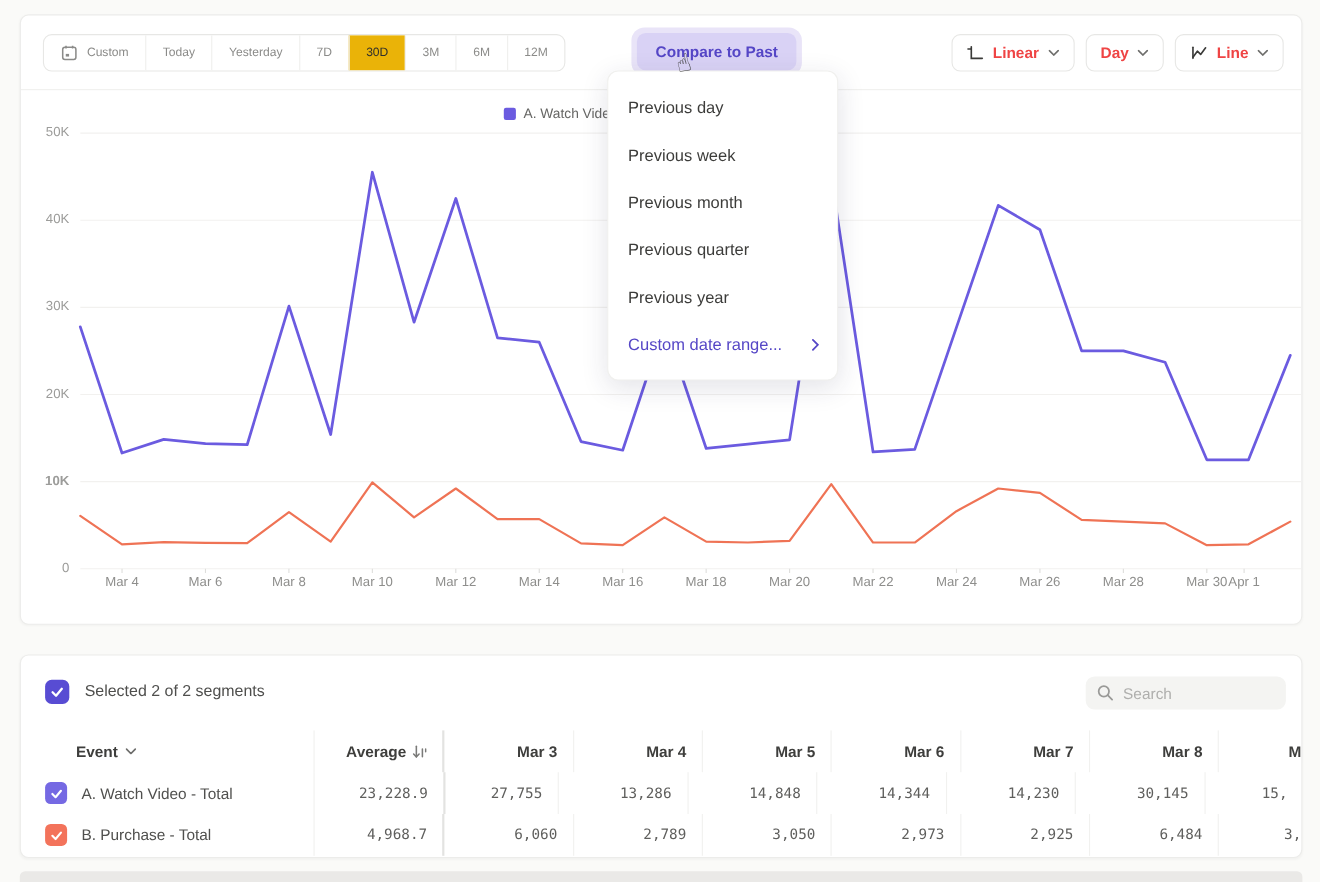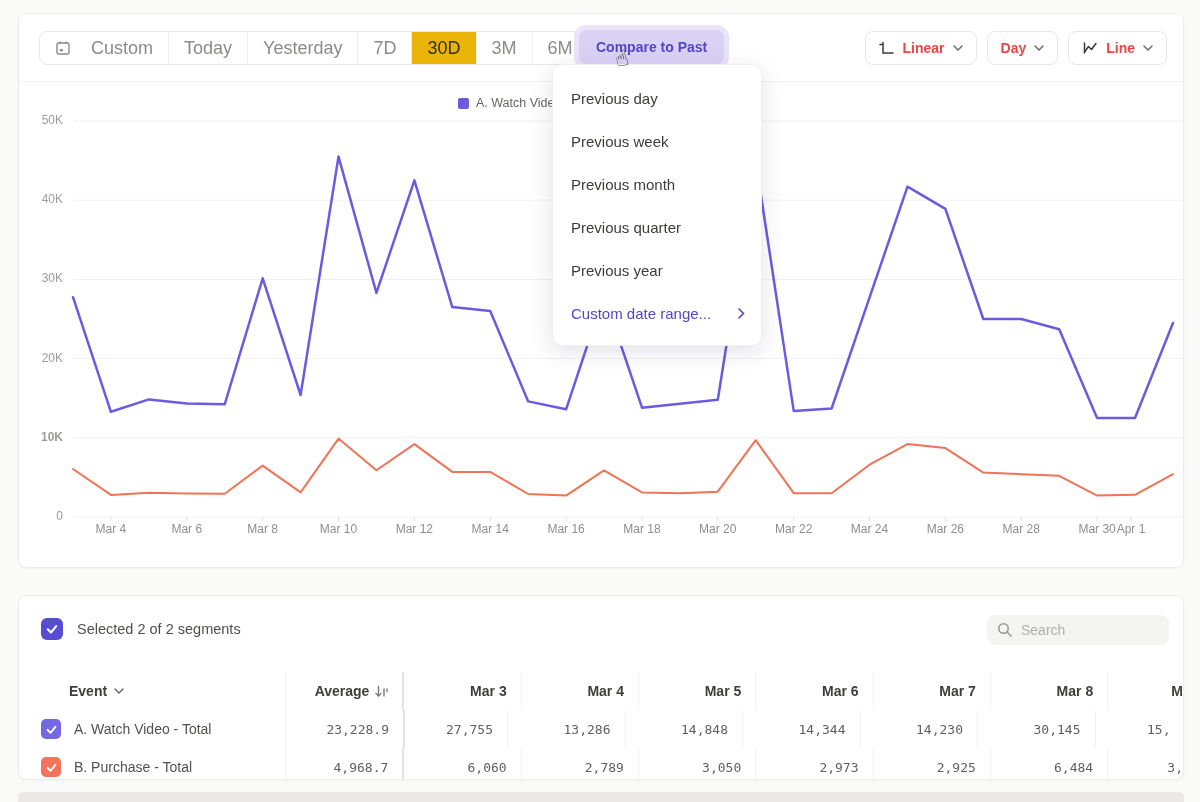--- a/index.html
+++ b/index.html
@@ -7,21 +7,21 @@
   body { background:#FAFAF8; font-family:"Liberation Sans","DejaVu Sans",sans-serif; position:relative; }
 
   .card { position:absolute; background:#fff; border:1px solid #ECECEA; border-radius:8px; box-shadow:0 1px 2px rgba(0,0,0,0.03); }
   #top-card { left:18px; top:13px; width:1166px; height:555px; }
   #bottom-card { left:18px; top:595px; width:1166px; height:185px; overflow:hidden; }
   #bottom-strip { position:absolute; left:18px; top:792px; width:1166px; height:12px; background:#EAE9E7; border-radius:5px 5px 0 0; }
 
   
   .toolbar { position:absolute; left:20px; right:16px; top:17px; height:34px; }
   .seg { display:inline-flex; height:34px; border:1px solid #E7E7E5; border-radius:8px; background:#fff; overflow:hidden; }
-  .seg-item { display:flex; align-items:center; gap:20px; padding:0 15px; font-size:18px; color:#8B8B89; cursor:pointer; border-left:1px solid #EFEFED; white-space:nowrap; }
+  .seg-item { display:flex; align-items:center; gap:8px; padding:0 15px; font-size:11px; color:#8B8B89; cursor:pointer; border-left:1px solid #EFEFED; white-space:nowrap; }
   .seg-item:first-child { border-left:none; }
   .seg-item.seg-selected { background:#eab308; color:#2E2E2C; font-weight:400; }
   .compare-ring { position:absolute; left:535px; top:-6px; background:#E9E4F8; border-radius:12px; padding:5px; }
   .compare-btn { height:34px; padding:0 17px; background:#D9D2F5; border:none; border-radius:8px; color:#5546C6; font-size:14px; font-weight:700; font-family:inherit; cursor:pointer; }
   .tb-right { position:absolute; right:0; top:0; display:flex; gap:10px; }
   .tb-btn { display:flex; align-items:center; gap:8px; height:34px; padding:0 13px; background:#fff; border:1px solid #E7E7E5; border-radius:8px; font-size:14px; font-weight:600; color:#ef4444; font-family:inherit; cursor:pointer; }
   .divider { position:absolute; left:0; right:0; top:67px; border-top:1px solid #F0F0EE; }
 
   
   #chart-area { position:absolute; left:0; top:68px; width:1164px; height:486px; overflow:hidden; }
@@ -39,21 +39,21 @@
   #cursor { position:absolute; left:615px; top:46px; font-size:22px; color:#3A3A38; z-index:11; transform:rotate(-14deg); pointer-events:none; font-family:"DejaVu Sans",sans-serif; }
 
   
   .summary-row { position:absolute; left:22px; top:22px; display:flex; align-items:center; gap:14px; }
   .checkbox { width:22px; height:22px; border-radius:6px; display:flex; align-items:center; justify-content:center; cursor:pointer; flex:none; }
   .summary-label { font-size:14.5px; color:#4F4F4D; }
   .search-box { position:absolute; right:14px; top:19px; width:182px; height:30px; background:#F4F4F2; border-radius:8px; display:flex; align-items:center; padding:0 10px; gap:8px; }
   .search-box input { border:none; background:transparent; outline:none; font-size:14px; color:#555; width:130px; font-family:inherit; }
   .search-box input::placeholder { color:#AFAFAD; }
 
-  #seg-table { position:absolute; left:0; right:0; top:76px; }
+  #seg-table { position:absolute; left:0; right:0; top:68px; }
   .t-row { display:flex; align-items:stretch; }
   .t-header { height:38px; }
   .t-data { height:38px; }
   .cell { display:flex; align-items:center; justify-content:flex-end; padding-right:14px; border-right:1px solid #F1F1EF; font-size:14px; color:#3E3E3C; }
   .t-header .cell { font-weight:700; }
   .cell-label { justify-content:flex-start; padding-left:50px; gap:7px; font-weight:700; }
   .t-data .cell-label { padding-left:22px; gap:13px; font-weight:400; color:#50504E; font-size:14px; }
   .sep-strong { border-right:2px solid #E3E3E1; }
   .cell-last { border-right:none; padding-right:0; }
   .t-data .cell:not(.cell-label) { font-family:"DejaVu Sans Mono",monospace; font-size:13px; color:#5F5F5D; }

